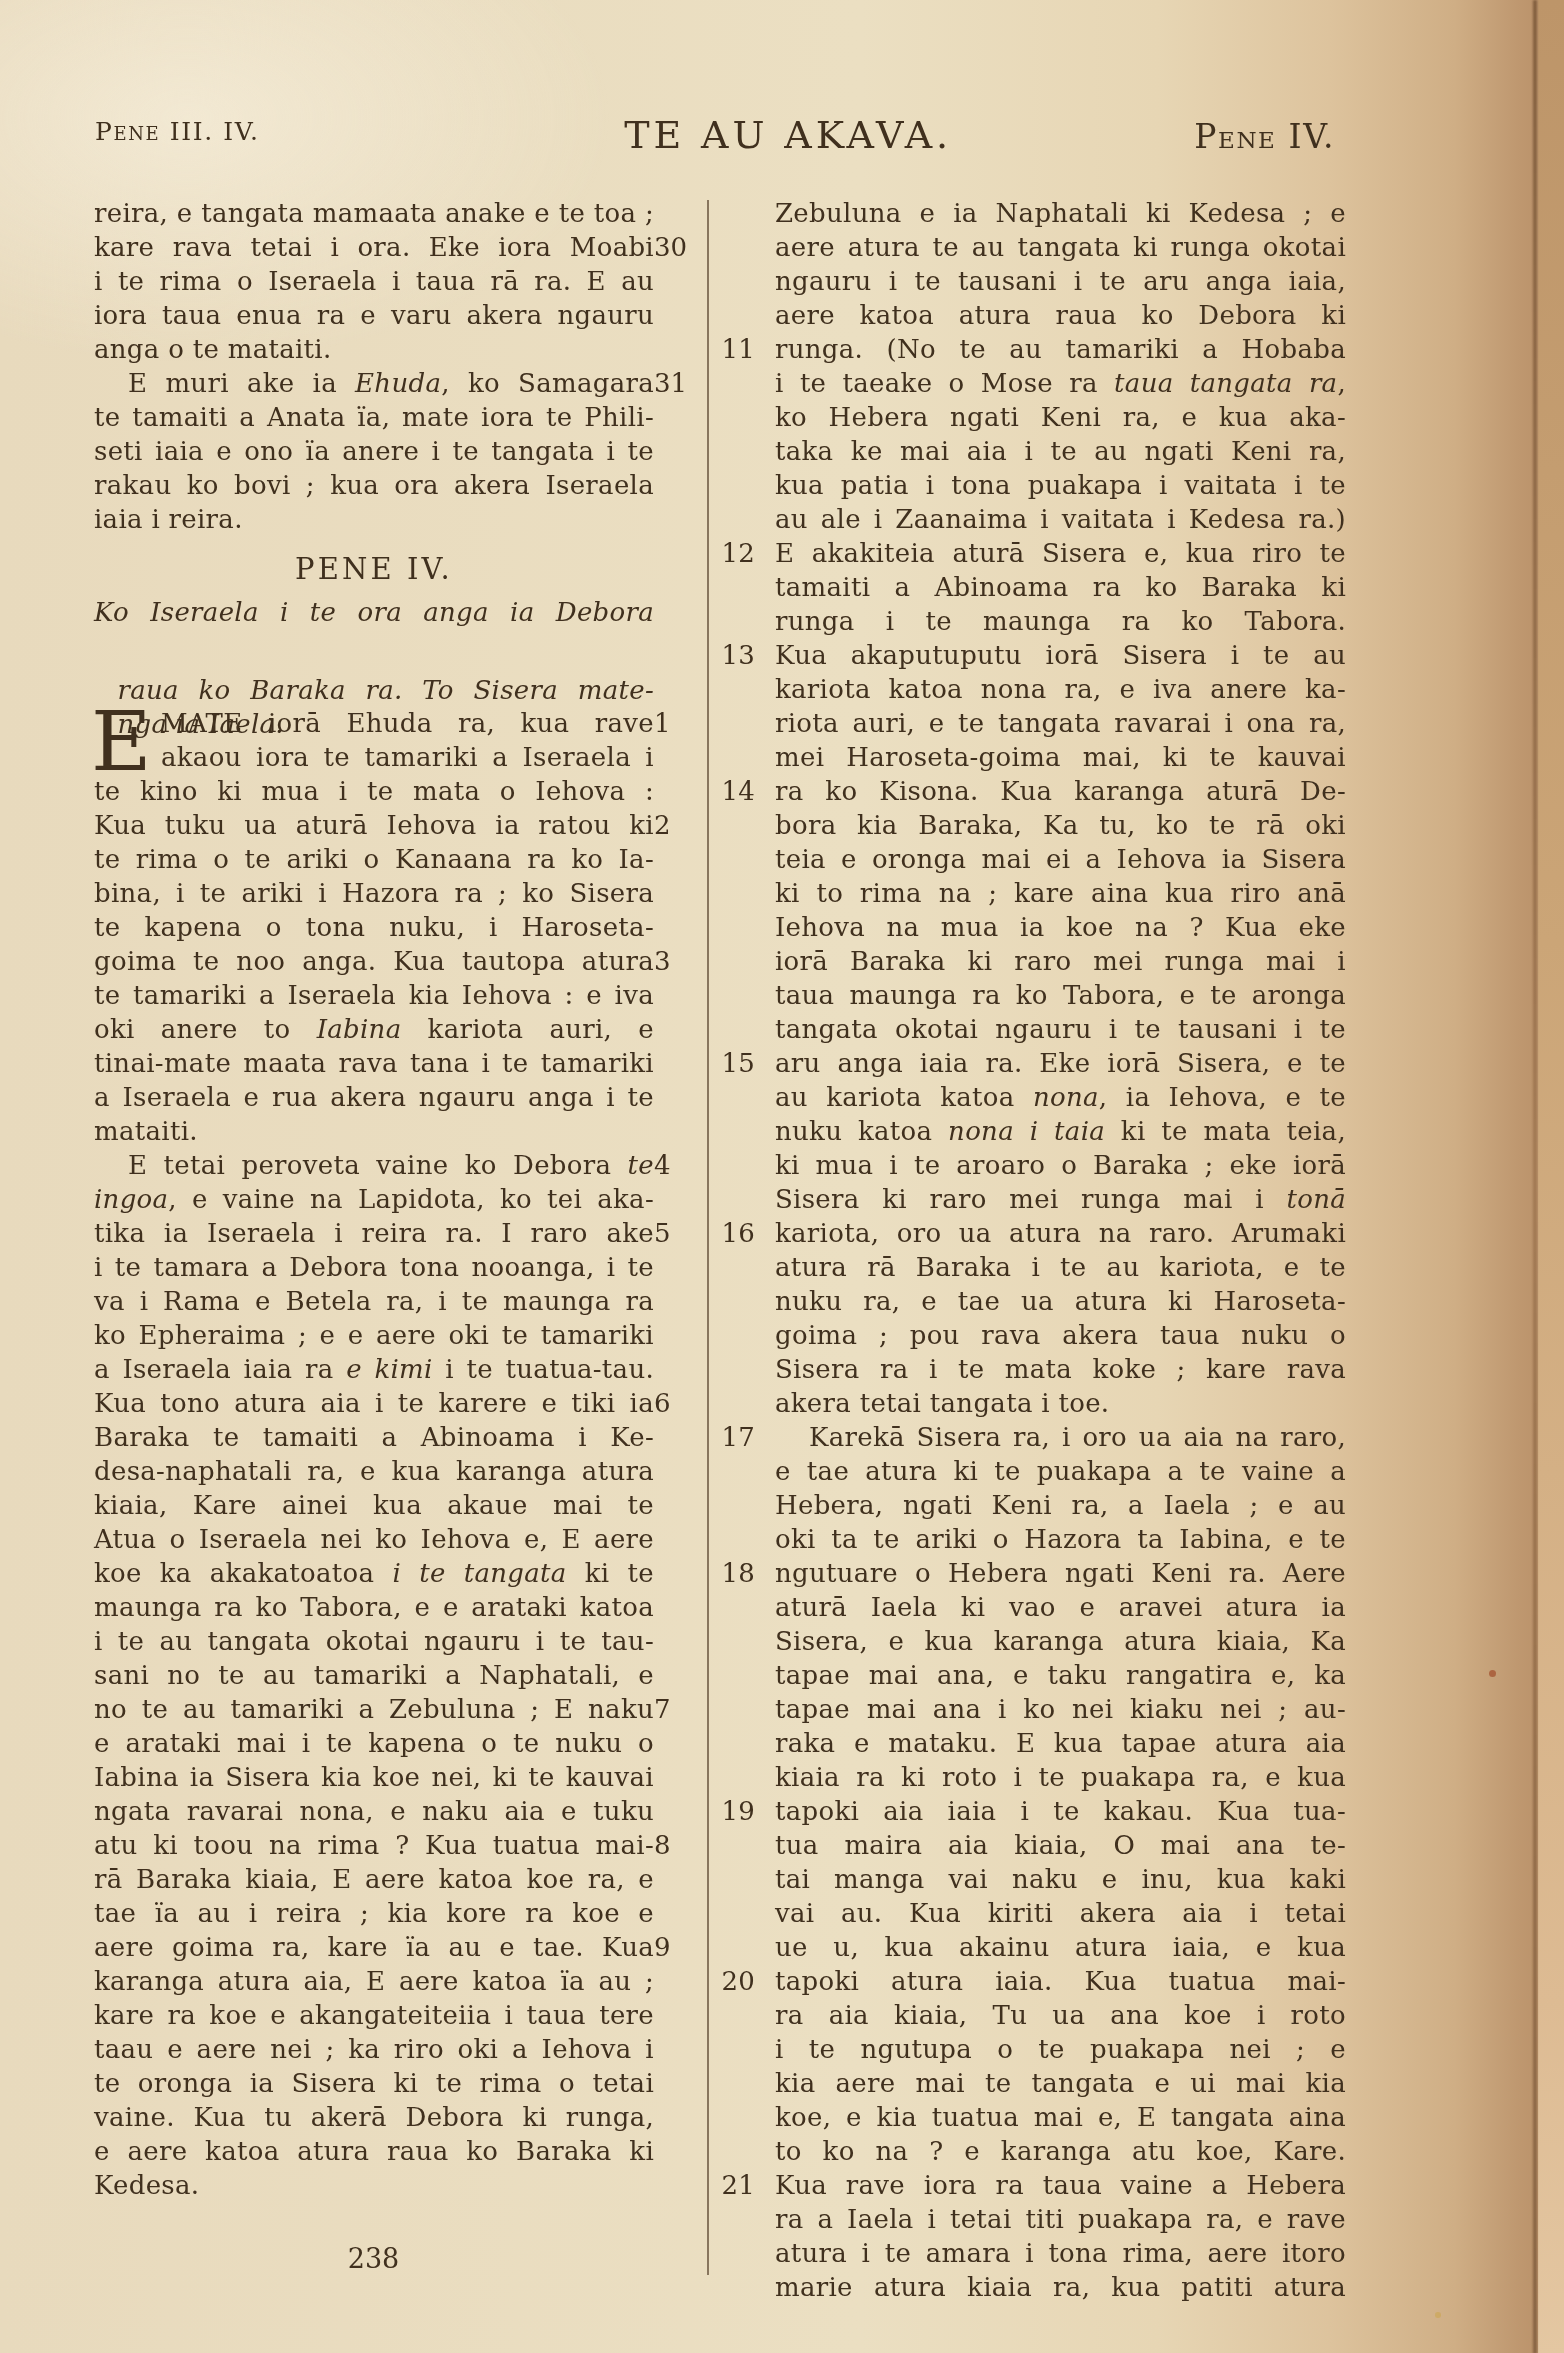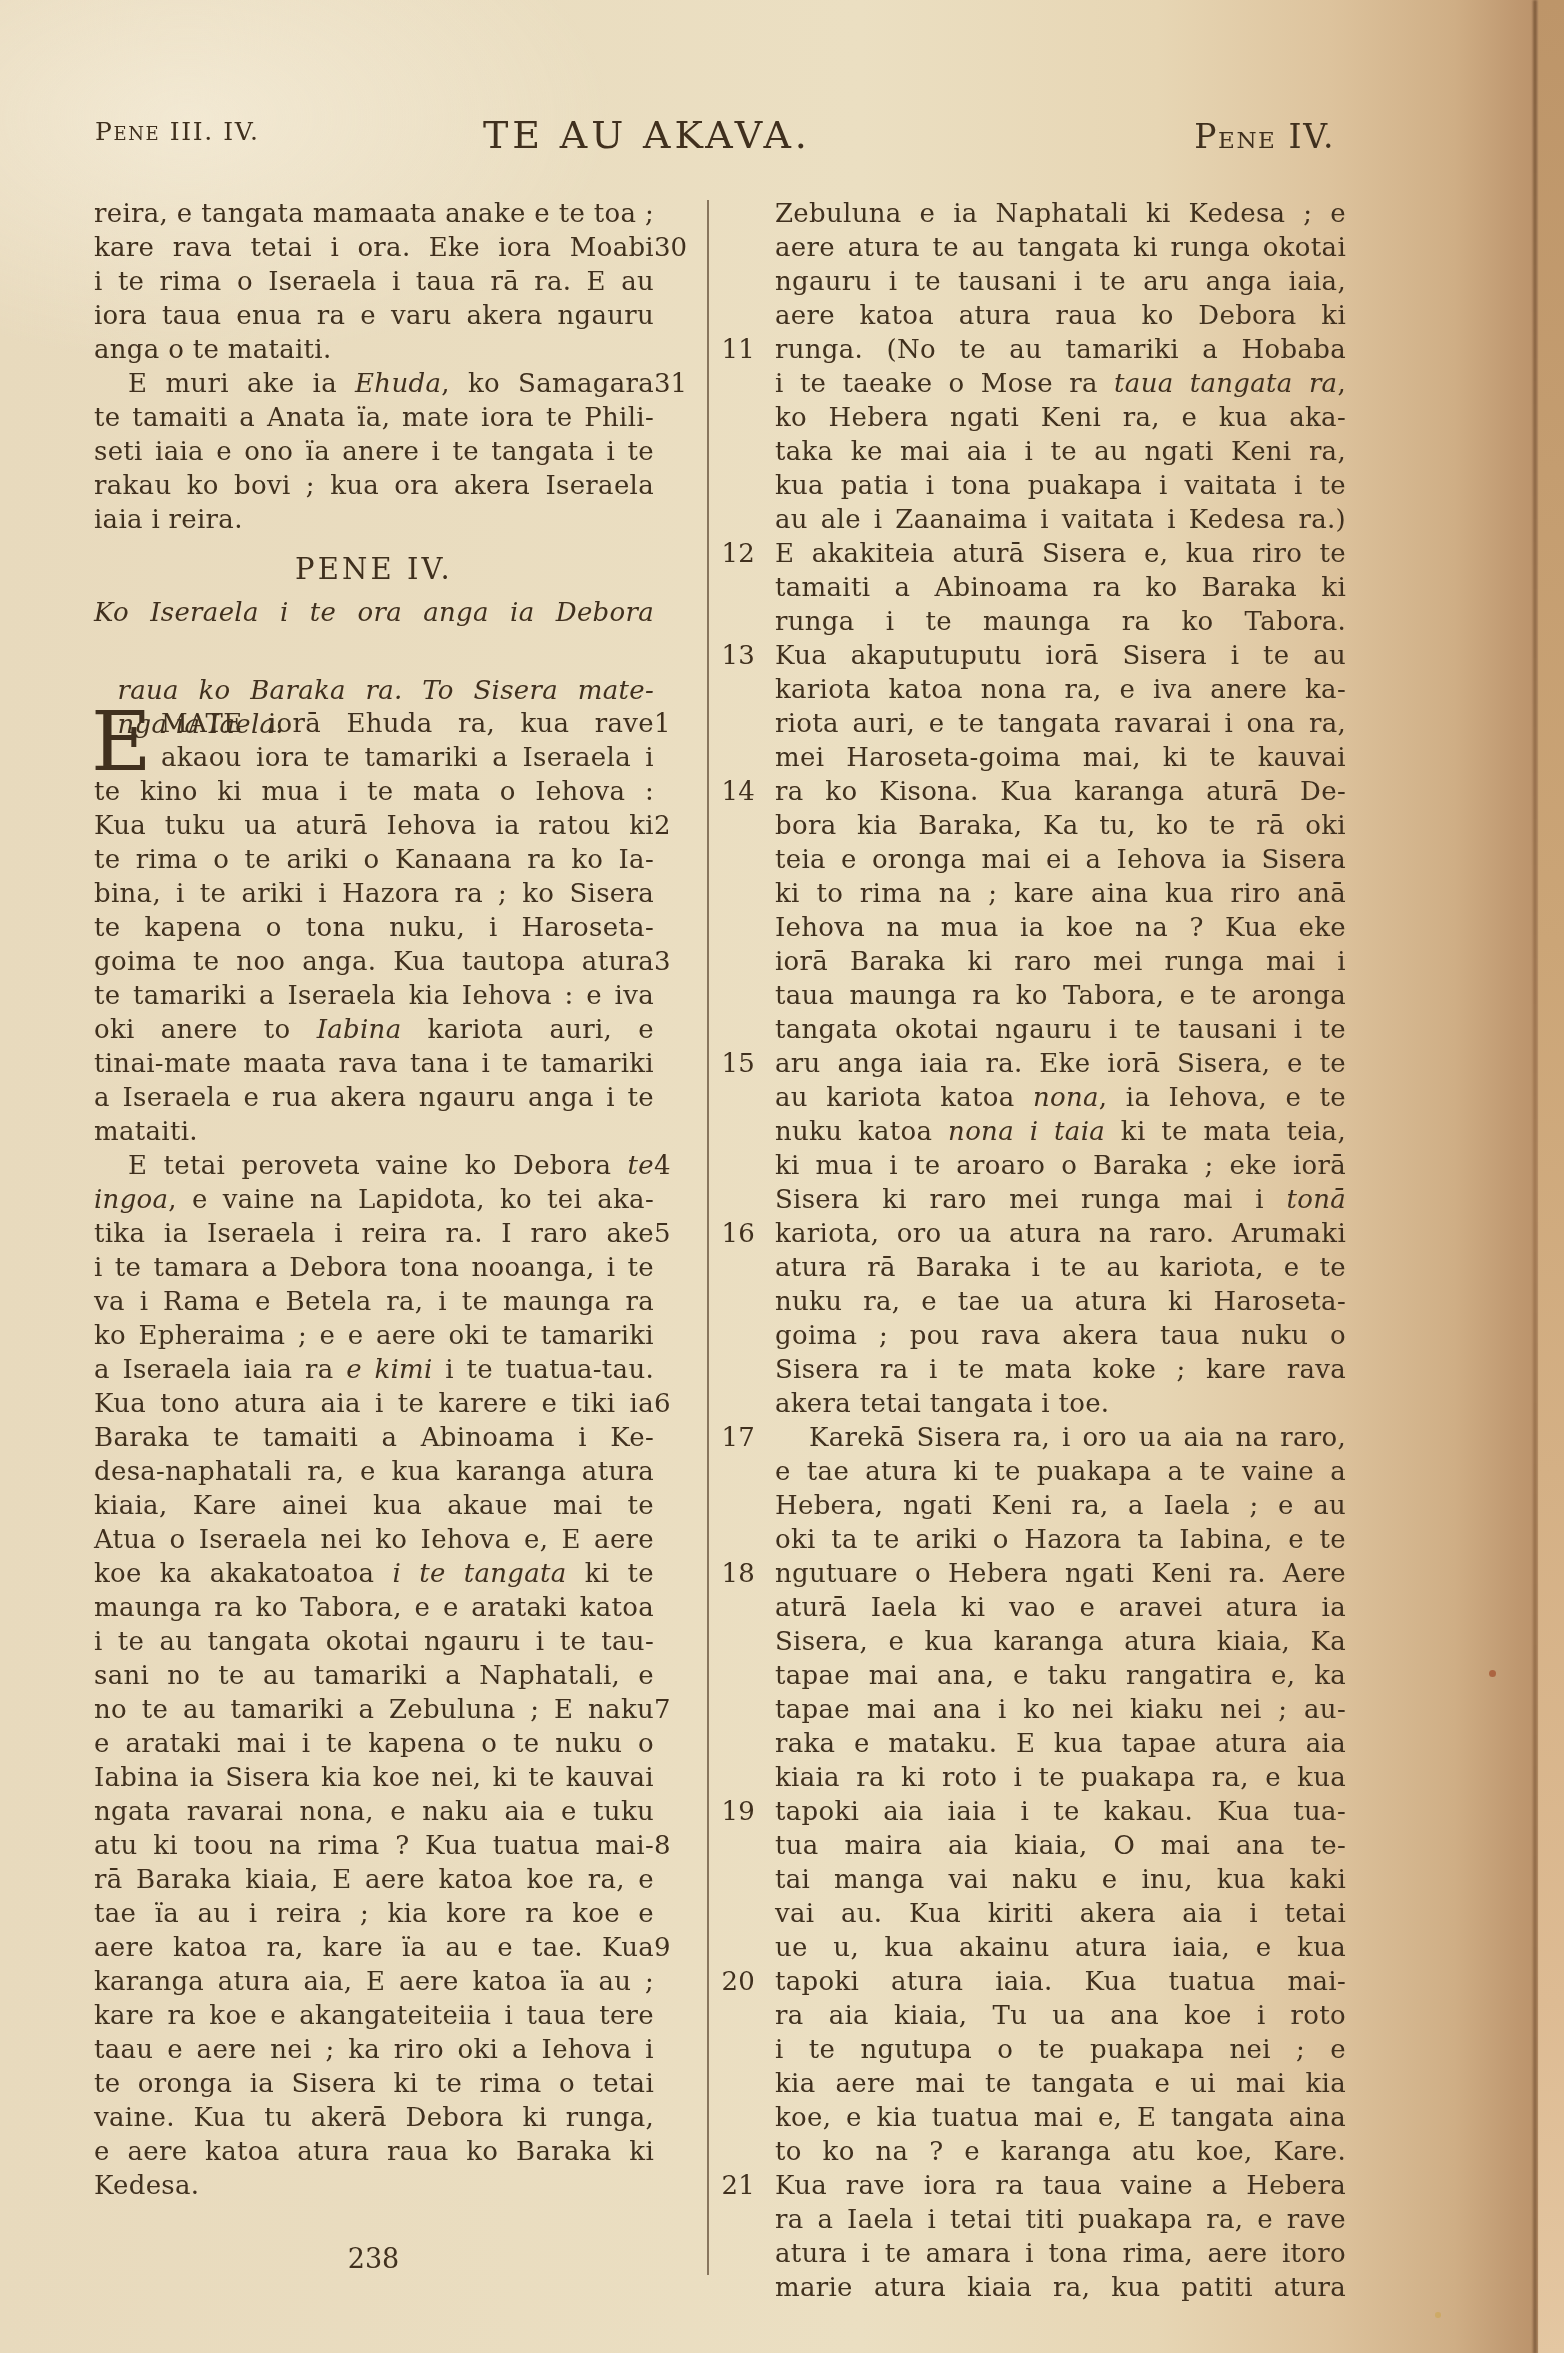--- a/index.html
+++ b/index.html
@@ -11,21 +11,21 @@
       radial-gradient(ellipse 704px 407px at 12% 5%, rgba(250,244,228,.55), rgba(250,244,228,0) 60%),
       linear-gradient(90deg,#e8dabd 0%,#ebdfc2 55%,#e7d6b4 74%,#ddc39d 85%,#cfae85 93%,#bf9870 97%,#b68c64 100%),
       #e9dcc0;
   }
   .beyond{position:absolute;top:0;left:1538px;width:27px;height:100%;
     background:linear-gradient(180deg,#bd9569,#cba577 40%,#ddbb93 85%,#e4c7a2);}
   .seam{position:absolute;top:0;left:1533px;width:3.9px;height:100%;
     background:linear-gradient(180deg,rgba(84,52,26,.55),rgba(116,74,40,.35) 50%,rgba(84,52,26,.5));
     filter:blur(0.8px);}
   .hdr-l{position:absolute;left:95px;top:117px;font-size:25px;font-variant:small-caps;letter-spacing:1.6px;}
-  .hdr-c{position:absolute;left:483px;top:113px;width:469px;text-align:left;font-size:38px;letter-spacing:3.9px;}
+  .hdr-c{position:absolute;left:483px;top:113px;width:469px;text-align:right;font-size:38px;letter-spacing:3.9px;}
   .hdr-r{position:absolute;left:1139px;top:117px;width:196px;text-align:right;font-size:33px;font-variant:small-caps;letter-spacing:1.6px;}
   .divider{position:absolute;left:707px;top:200px;width:2.3px;height:2075px;background:rgba(70,48,28,.6);}
   .col{position:absolute;top:196px;}
   .col-l{left:94px;width:605px;}
   .col-r{left:720px;width:626px;}
   .line{position:relative;height:34px;display:flex;align-items:baseline;}
   .txt{flex:1 1 auto;font-size:26px;line-height:34px;letter-spacing:0.3px;
        text-align:justify;text-align-last:justify;}
   .end .txt{text-align-last:left;}
   .vnum{flex:0 0 auto;font-size:26px;line-height:34px;}
@@ -249,21 +249,21 @@
     </div>
     <div class="line">
       <div class="txt"><span>rā Baraka kiaia, E aere katoa koe ra, e</span></div>
       <div class="vnum"></div>
     </div>
     <div class="line">
       <div class="txt"><span>tae ïa au i reira ;  kia kore ra koe e</span></div>
       <div class="vnum"></div>
     </div>
     <div class="line">
-      <div class="txt"><span>aere katoa ra, kare ïa au e tae.  Kua</span></div>
+      <div class="txt"><span>aere goima ra, kare ïa au e tae.  Kua</span></div>
       <div class="vnum">9</div>
     </div>
     <div class="line">
       <div class="txt"><span>karanga atura aia, E aere katoa ïa au ;</span></div>
       <div class="vnum"></div>
     </div>
     <div class="line">
       <div class="txt"><span>kare ra koe e akangateiteiia i taua tere</span></div>
       <div class="vnum"></div>
     </div>

